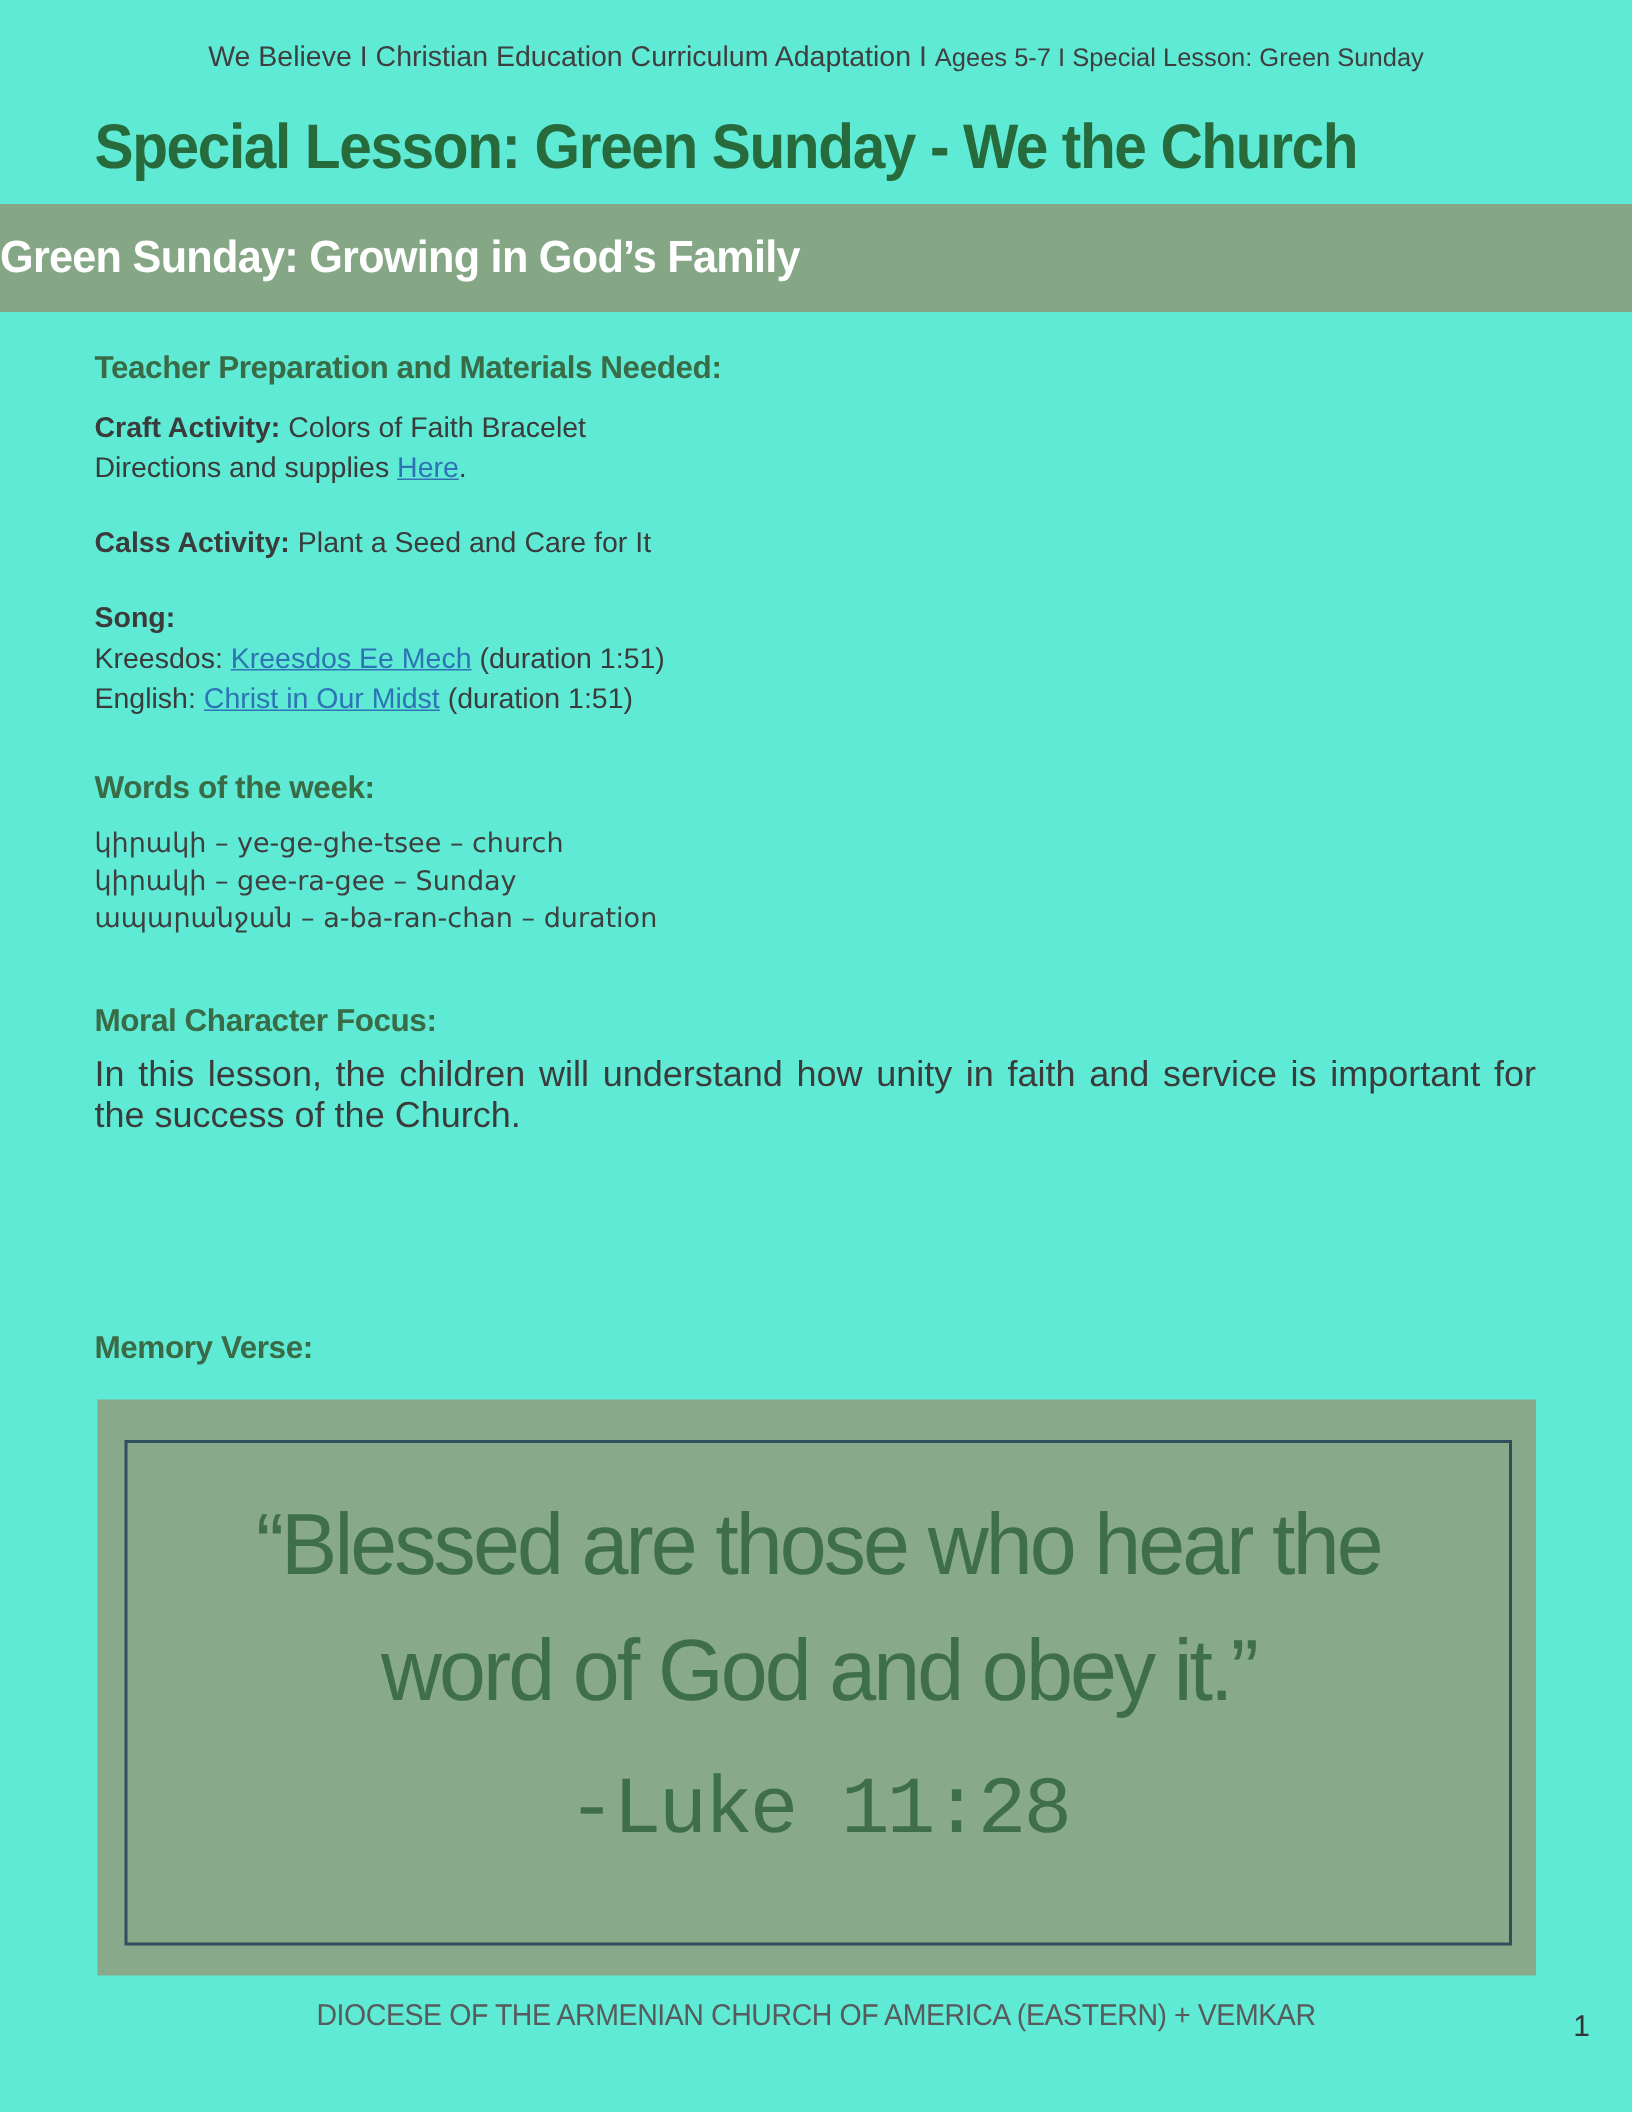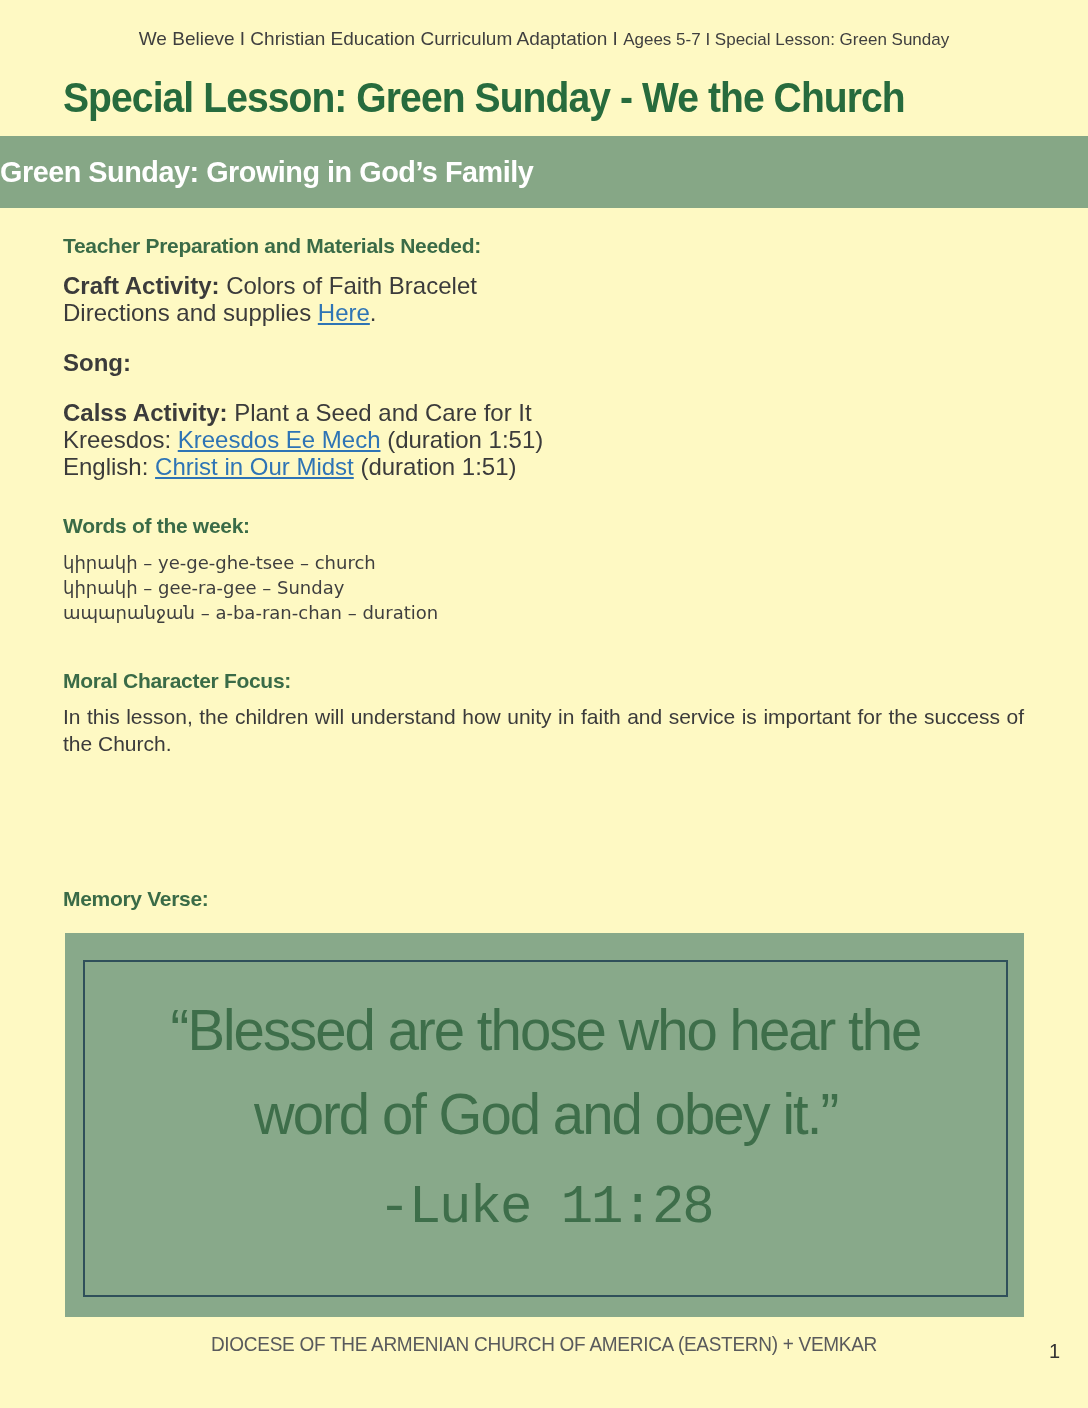--- a/index.html
+++ b/index.html
@@ -1,20 +1,20 @@
 <!DOCTYPE html>
 <html style="--title-green: #276b3d; --heading-green: #3a6b47; --banner-bg: #86a786; --verse-bg: #88a98a; --verse-border: #2f505a; --verse-text: #3e6e4a; --link-blue: #2e74b5; --footer-gray: #595a5c;"><head>
 <meta charset="utf-8">
 <style>
   * { margin:0; padding:0; box-sizing:border-box; }
   html,body { background:#ffffff; }
   .page {
     position:relative;
     width:1088px; height:1408px;
-    background:#fef9c3;
+    background:#5eead4;
     overflow:hidden;
     font-family:"Liberation Sans", sans-serif;
     color:#3b3b3b;
   }
   
   .doc-header {
     margin-top:28px;
     text-align:center;
     color:#3f3f3f;
     white-space:nowrap;
@@ -60,41 +60,41 @@
     line-height:32px;
     font-weight:700;
     letter-spacing:-0.3px;
     color:var(--heading-green,#3a6b47);
   }
   .h-teacher { margin-top:22px; }
   .h-words   { margin-top:30px; }
   .h-moral   { margin-top:40px; }
   .h-memory  { margin-top:126px; }
 
-  .body-line { font-size:24px; line-height:27px; color:#3b3b3b; }
+  .body-line { font-size:19px; line-height:27px; color:#3b3b3b; }
   .bold { font-weight:700; }
   a.doc-link {
     color:var(--link-blue,#2e74b5);
     text-decoration:underline;
     cursor:pointer;
   }
   .mt10 { margin-top:10px; }
   .mt23 { margin-top:23px; }
 
   .words-list { margin-top:8px; }
   .words-list .word-item {
     font-family:"DejaVu Sans", sans-serif;
     font-size:18px;
     line-height:25px;
     color:#3f3f3f;
   }
 
   .moral-paragraph {
     margin-top:6px;
-    font-size:21px;
+    font-size:24px;
     line-height:27px;
     text-align:justify;
     color:#3b3b3b;
   }
 
   
   .verse-box {
     margin:18px 64px 0 65px;
     height:384px;
     background:var(--verse-bg,#88a98a);
@@ -163,25 +163,25 @@
 
     <h2 class="sec-heading h-teacher">Teacher Preparation and Materials Needed:</h2>
 
     <div class="body-line mt10">
       <span class="bold">Craft Activity:</span><span> Colors of Faith Bracelet</span>
     </div>
     <div class="body-line">
       <span>Directions and supplies </span><a class="doc-link">Here</a><span>.</span>
     </div>
 
-    <div class="body-line bold mt23">Song:</div>
-
     <div class="body-line mt23">
       <span class="bold">Calss Activity:</span><span> Plant a Seed and Care for It</span>
     </div>
+
+    <div class="body-line bold mt23">Song:</div>
     <div class="body-line">
       <span>Kreesdos: </span><a class="doc-link">Kreesdos Ee Mech</a><span> (duration 1:51)</span>
     </div>
     <div class="body-line">
       <span>English: </span><a class="doc-link">Christ in Our Midst</a><span> (duration 1:51)</span>
     </div>
 
     <h2 class="sec-heading h-words">Words of the week:</h2>
     <div class="words-list">
       <div class="word-item">կիրակի – ye-ge-ghe-tsee – church</div>

